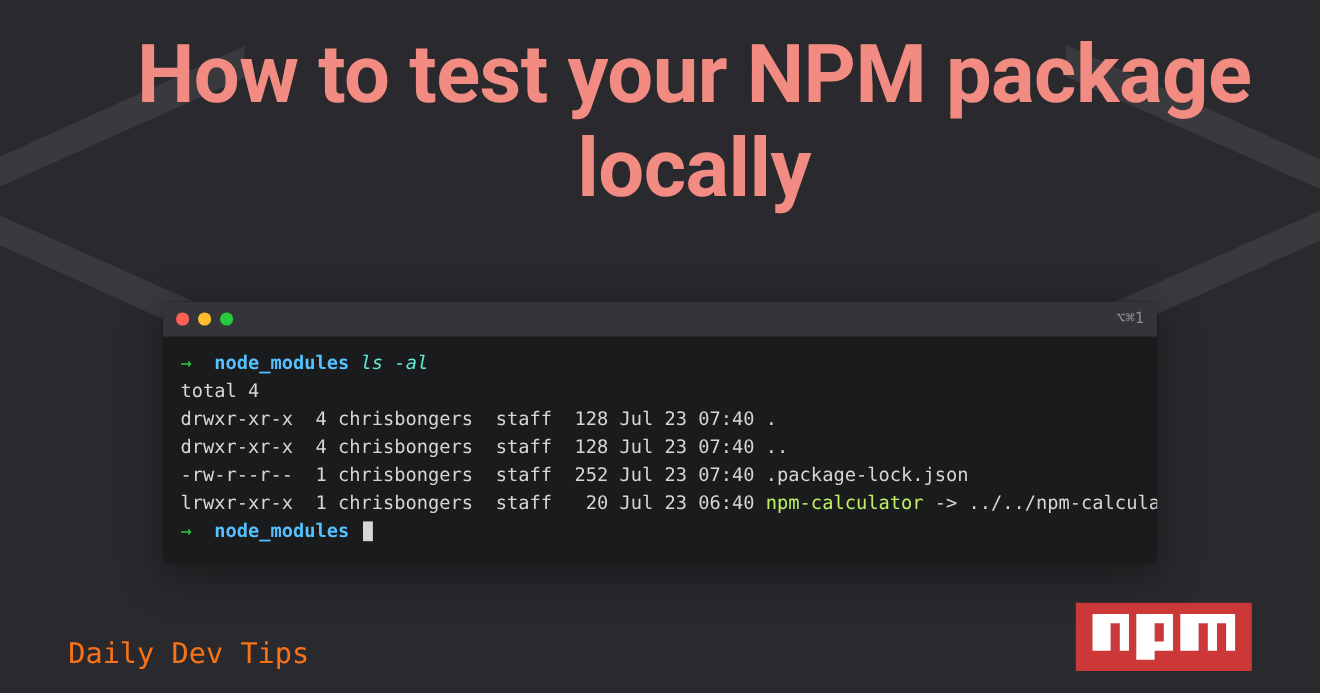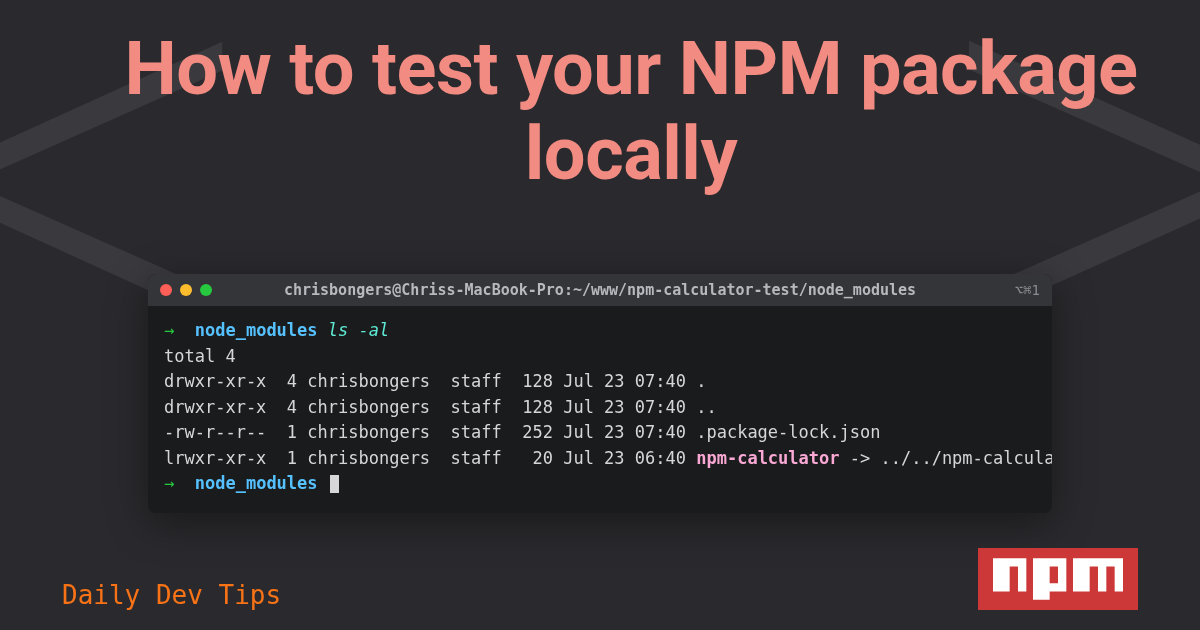--- a/index.html
+++ b/index.html
@@ -94,21 +94,21 @@
       padding: 12px 16px 16px 16px;
       font-family: ui-monospace, 'SF Mono', Menlo, Monaco, Consolas, monospace;
       font-size: 17px;
       line-height: 1.5;
       color: #d6d6d8;
       white-space: pre;
     }
     .prompt-arrow { color: #27c93f; }
     .prompt-dir { color: #56c1ff; font-weight: 600; }
     .cmd { color: #5eead4; font-style: italic; }
-    .symlink-name { color: #f9a8d4; font-weight: bold; }
+    .symlink-name { color: #bef264; }
     .symlink-target { color: #d6d6d8; }
     .cursor {
       display: inline-block;
       width: 9px;
       height: 18px;
       background: #d6d6d8;
       vertical-align: middle;
       margin-left: 2px;
     }
     .footer-text {
@@ -146,21 +146,20 @@
 
 <h1 class="title">How to test your NPM package locally</h1>
 
 <div class="terminal">
   <div class="terminal-titlebar">
     <div class="traffic-lights">
       <div class="traffic-light tl-red"></div>
       <div class="traffic-light tl-yellow"></div>
       <div class="traffic-light tl-green"></div>
     </div>
-    <div class="terminal-title">chrisbongers@Chriss-MacBook-Pro:~/www/npm-calculator-test/node_modules</div>
     <div class="terminal-right-icons">⌥⌘1</div>
   </div>
   <div class="terminal-body"><span class="prompt-arrow">→</span>  <span class="prompt-dir">node_modules</span> <span class="cmd">ls -al</span>
 <span>total 4</span>
 <span>drwxr-xr-x  4 chrisbongers  staff  128 Jul 23 07:40 .</span>
 <span>drwxr-xr-x  4 chrisbongers  staff  128 Jul 23 07:40 ..</span>
 <span>-rw-r--r--  1 chrisbongers  staff  252 Jul 23 07:40 .package-lock.json</span>
 <span>lrwxr-xr-x  1 chrisbongers  staff   20 Jul 23 06:40 </span><span class="symlink-name">npm-calculator</span><span> -&gt; </span><span class="symlink-target">../../npm-calculator</span>
 <span class="prompt-arrow">→</span>  <span class="prompt-dir">node_modules</span> <span class="cursor"></span></div>
 </div>

